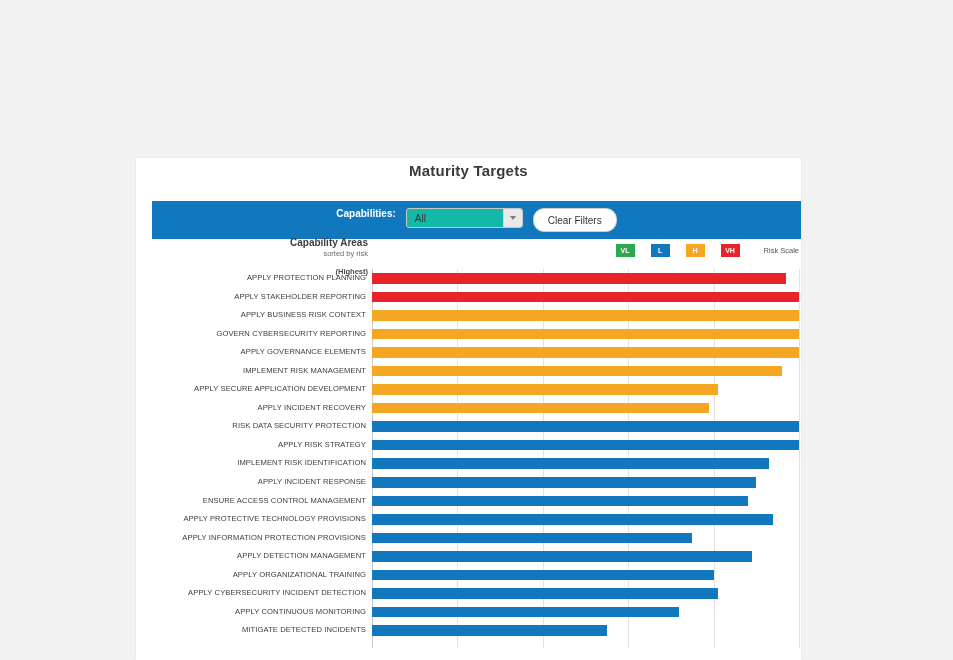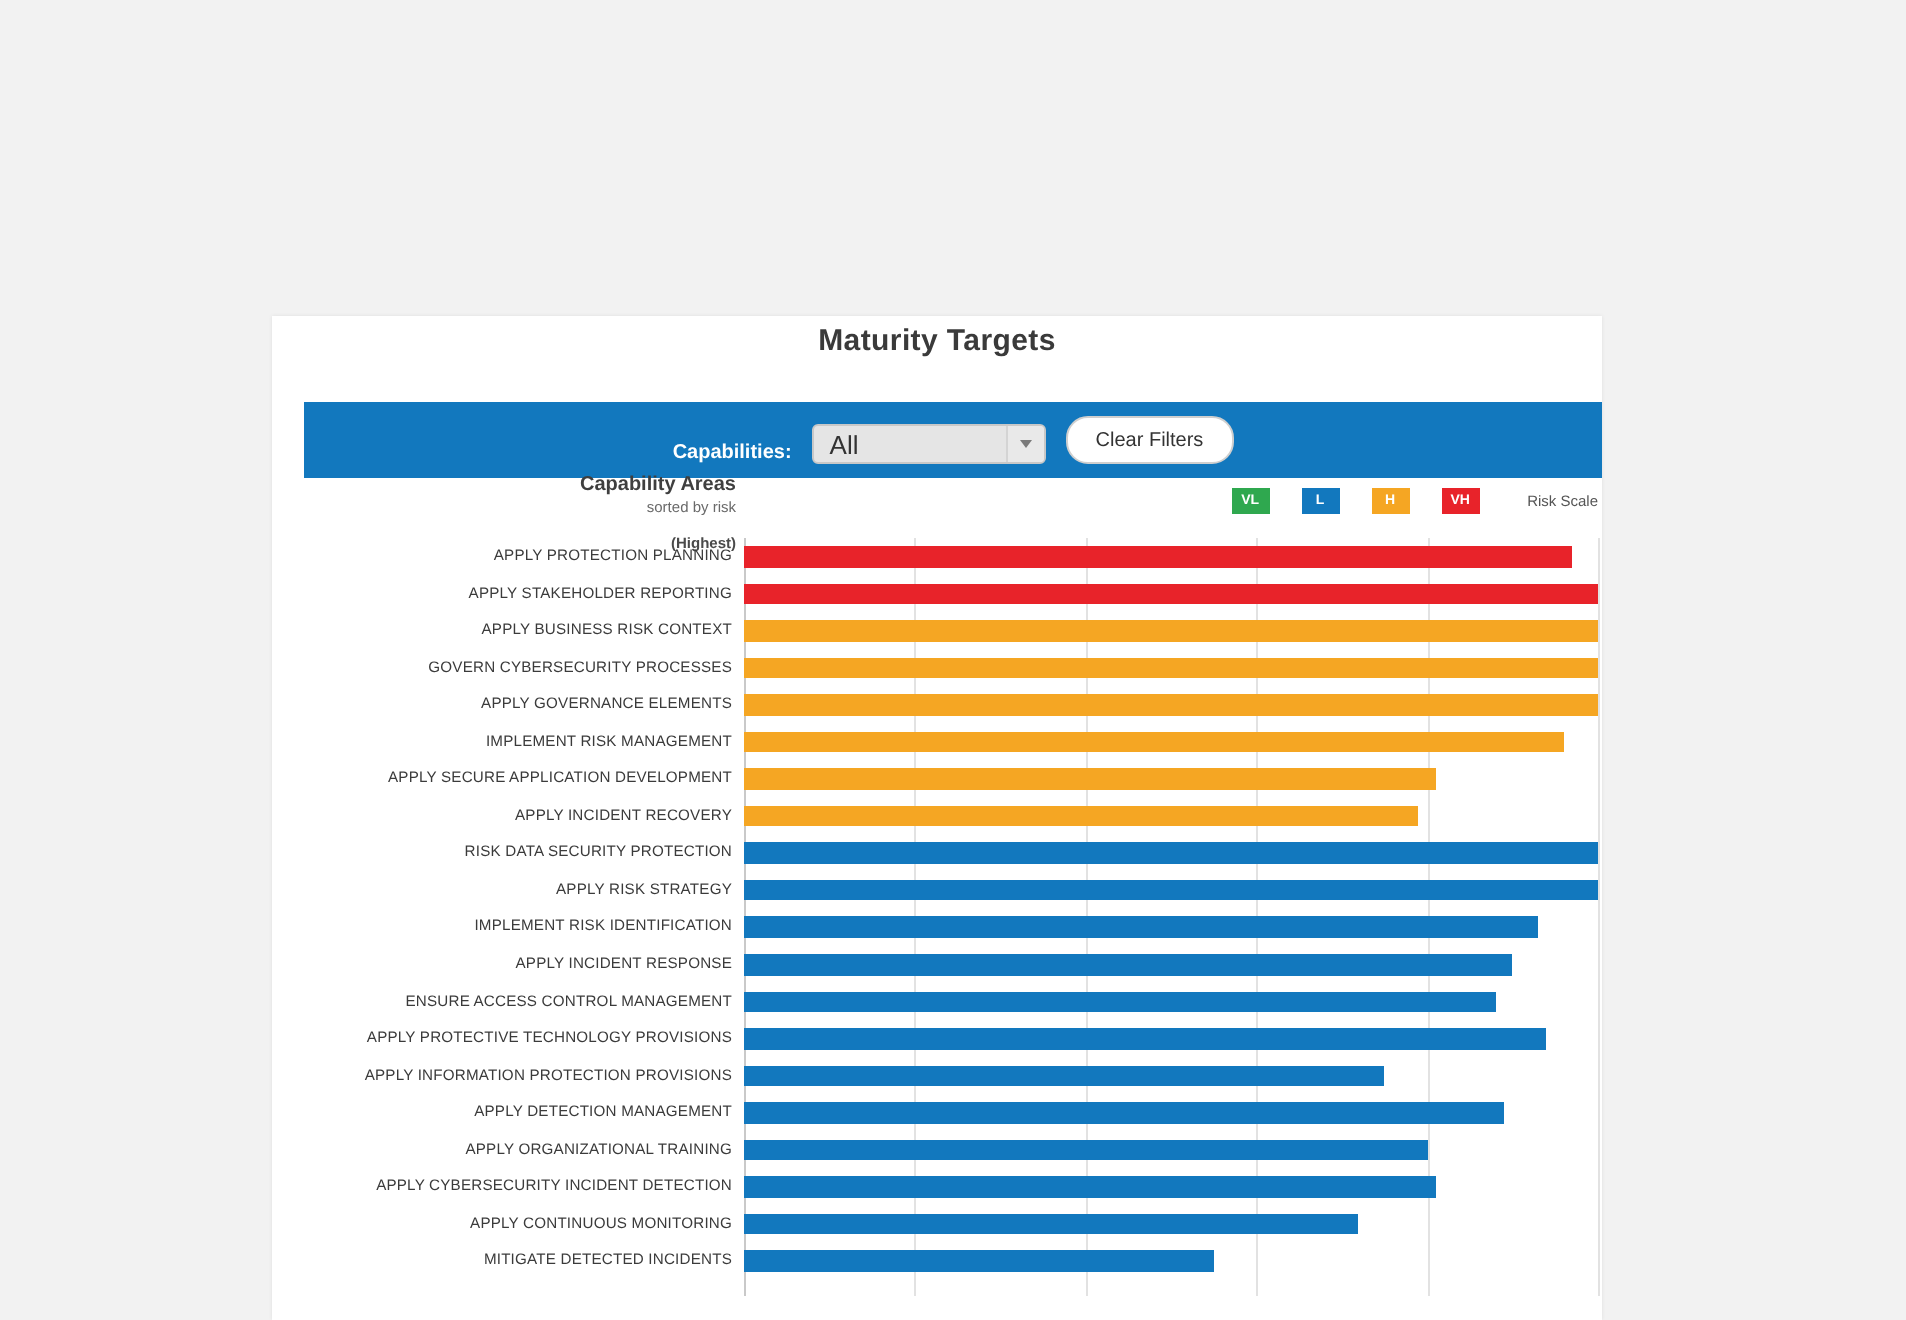--- a/index.html
+++ b/index.html
@@ -41,40 +41,40 @@
     top: 43px;
     width: 649px;
     height: 38px;
     background: #1278be;
     display: flex;
     align-items: center;
     justify-content: center;
   }
   .filter-inner {
     display: flex;
-    align-items: flex-end;
+    align-items: flex-start;
     gap: 10px;
   }
   .filter-label {
     color: #ffffff;
     font-size: 10px;
     font-weight: bold;
   }
   .select-box {
     position: relative;
     width: 117px;
     height: 20px;
-    background: #e5e5e5;
+    background: #14b8a6;
     border: 1px solid #c8c8c8;
     border-radius: 3px;
     display: flex;
     align-items: center;
     padding-left: 8px;
     box-sizing: border-box;
-    font-size: 13px;
+    font-size: 10px;
     color: #333;
   }
   .select-arrow {
     position: absolute;
     right: 0;
     top: 0;
     bottom: 0;
     width: 18px;
     background: #e9e9e9;
     border-left: 1px solid #d4d4d4;
@@ -284,21 +284,21 @@
                 <div class="bar" style="width: 100%; background: rgb(232, 35, 42);"></div>
               </div>
             </div>
             <div class="row">
               <div class="row-label">APPLY BUSINESS RISK CONTEXT</div>
               <div class="bar-track">
                 <div class="bar" style="width: 100%; background: rgb(245, 166, 35);"></div>
               </div>
             </div>
             <div class="row">
-              <div class="row-label">GOVERN CYBERSECURITY PROCESSES</div>
+              <div class="row-label">GOVERN CYBERSECURITY REPORTING</div>
               <div class="bar-track">
                 <div class="bar" style="width: 100%; background: rgb(245, 166, 35);"></div>
               </div>
             </div>
             <div class="row">
               <div class="row-label">APPLY GOVERNANCE ELEMENTS</div>
               <div class="bar-track">
                 <div class="bar" style="width: 100%; background: rgb(245, 166, 35);"></div>
               </div>
             </div>

